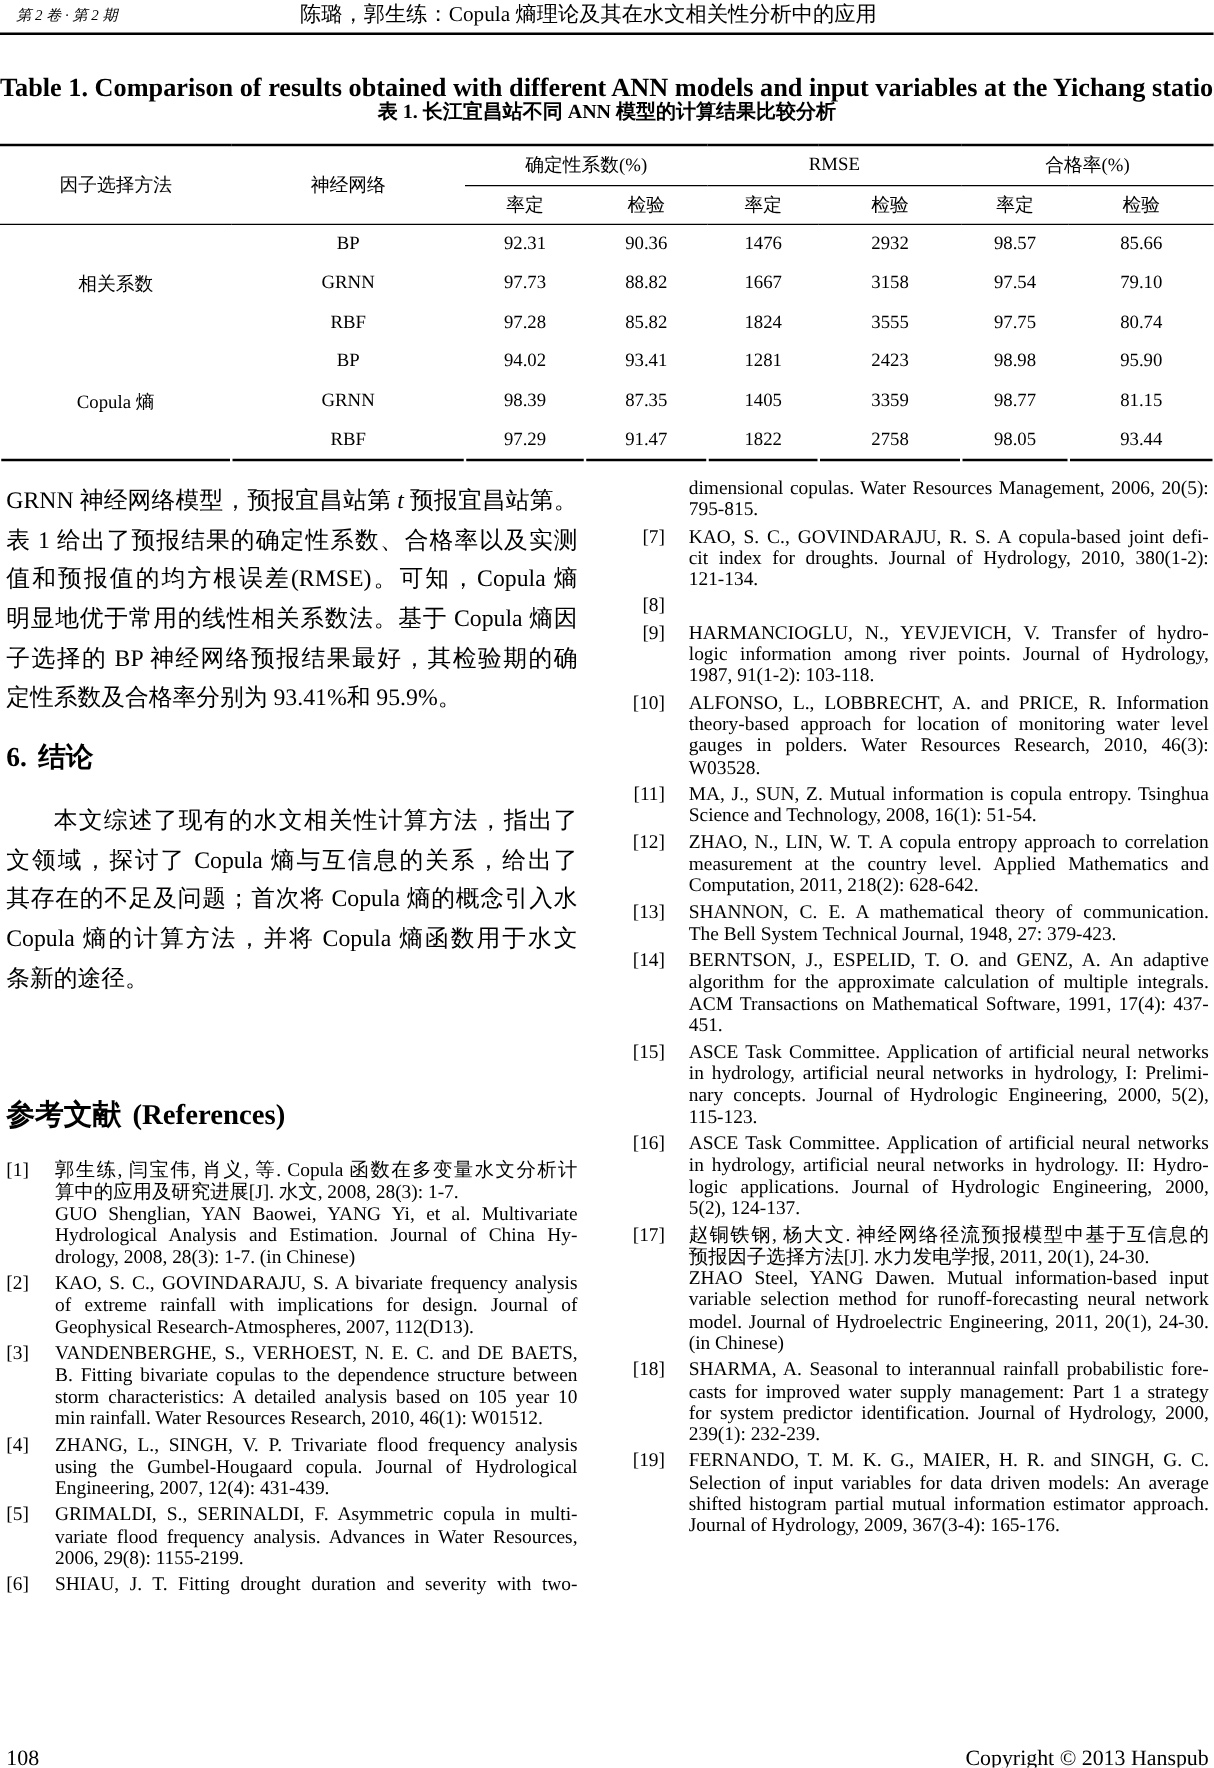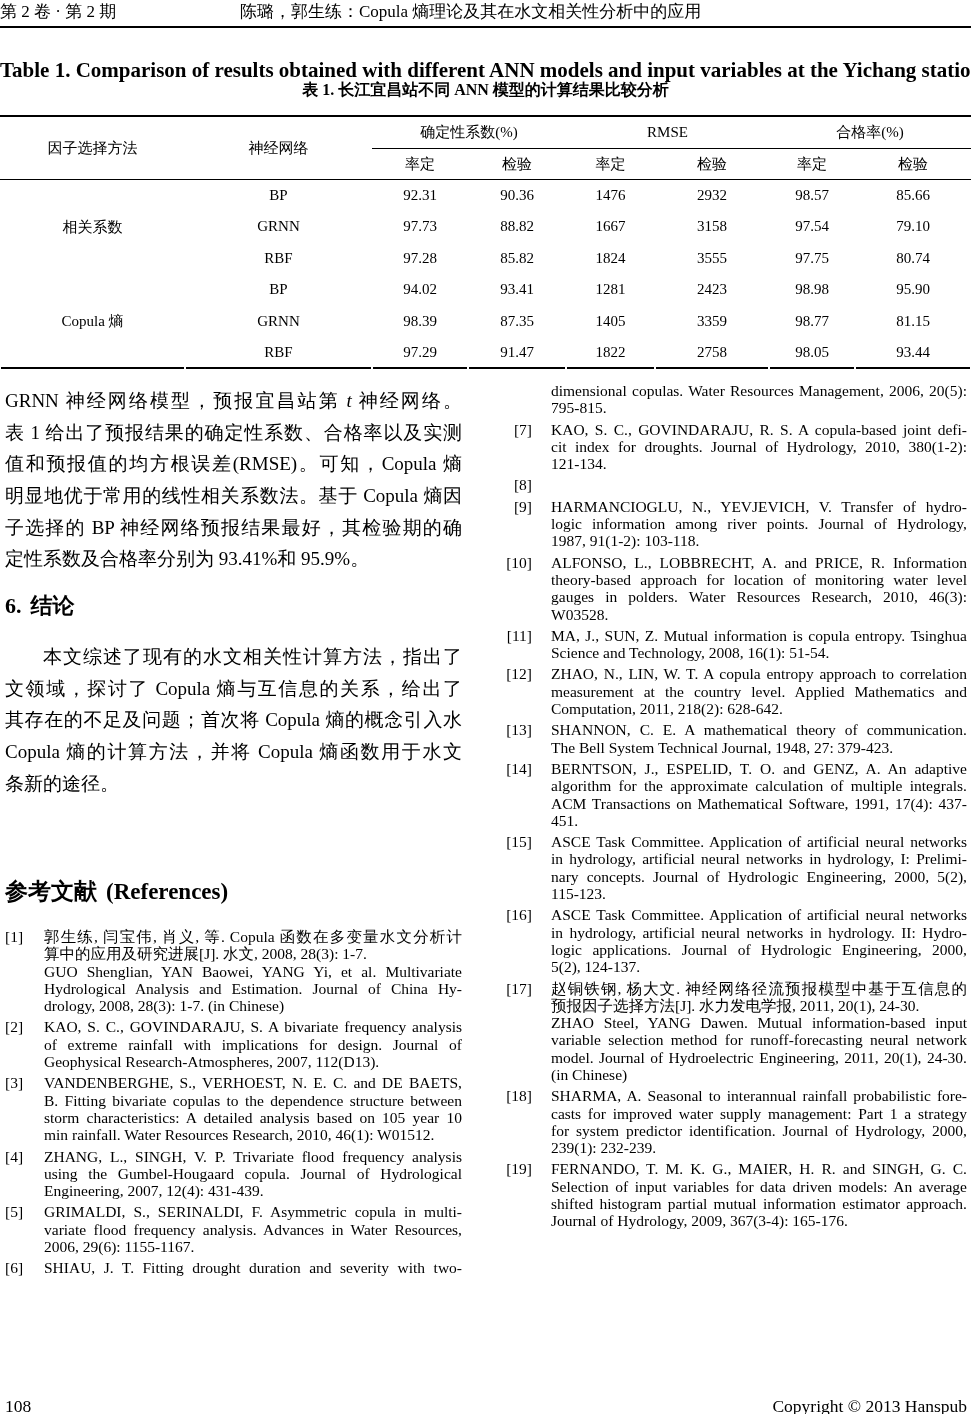--- a/index.html
+++ b/index.html
@@ -5,21 +5,21 @@
   html, body { margin:0; padding:0; }
   body {
     width:971px; height:1414px; position:relative; overflow:hidden;
     background:#ffffff; color:#000000;
     font-family:"Liberation Serif","DejaVu Serif",serif;
   }
   .abs { position:absolute; }
   .sans { font-family:"Liberation Sans","DejaVu Sans",sans-serif; }
 
   
-  .hdr-issue { left:0; top:1px; font-size:17px; line-height:22px; white-space:nowrap; }
+  .hdr-issue { left:13px; top:1px; font-size:12px; line-height:22px; white-space:nowrap;font-style:italic; }
   .hdr-title { left:240px; top:1px; font-size:17px; line-height:22px; white-space:nowrap; }
   .hdr-rule { left:0; top:26px; width:971px; height:2px; background:#000; }
 
   
   .cap { left:0; width:971px; text-align:center; font-weight:bold; white-space:nowrap; }
   .cap-en { top:61px; font-size:21px; line-height:18px; }
   .cap-cn { top:80px; font-size:16px; line-height:19px; }
 
   
   .tbl { position:absolute; left:0; top:115px; width:971px; border-collapse:collapse; table-layout:fixed; font-size:15px; }
@@ -149,21 +149,21 @@
       <td class="lb">91.47</td>
       <td class="lb">1822</td>
       <td class="lb">2758</td>
       <td class="lb">98.05</td>
       <td class="lb">93.44</td>
     </tr>
   </tbody>
 </table>
 
 <div class="abs col-left" style="top:385px;">
-  <div class="ln j"><span>GRNN 神经网络模型，预报宜昌站第 </span><span class="it">t</span><span> 神经网络。</span></div>
+  <div class="ln j"><span>GRNN 神经网络模型，预报宜昌站第 </span><span class="it">t</span><span> 预报宜昌站第。</span></div>
   <div class="ln j">表 1 给出了预报结果的确定性系数、合格率以及实测</div>
   <div class="ln j">值和预报值的均方根误差(RMSE)。可知，Copula 熵</div>
   <div class="ln j">明显地优于常用的线性相关系数法。基于 Copula 熵因</div>
   <div class="ln j">子选择的 BP 神经网络预报结果最好，其检验期的确</div>
   <div class="ln">定性系数及合格率分别为 93.41%和 95.9%。</div>
 </div>
 
 <div class="abs col-left h-sec" style="top:590px;">
   <span>6.</span><span class="sans gap">结论</span>
 </div>
@@ -214,21 +214,21 @@
       <div class="rl j">ZHANG, L., SINGH, V. P. Trivariate flood frequency analysis</div>
       <div class="rl j">using the Gumbel-Hougaard copula. Journal of Hydrological</div>
       <div class="rl">Engineering, 2007, 12(4): 431-439.</div>
     </div>
   </div>
   <div class="ref">
     <div class="ref-label">[5]</div>
     <div class="ref-text">
       <div class="rl j">GRIMALDI, S., SERINALDI, F. Asymmetric copula in multi-</div>
       <div class="rl j">variate flood frequency analysis. Advances in Water Resources,</div>
-      <div class="rl">2006, 29(6): 1155-1167.</div>
+      <div class="rl">2006, 29(8): 1155-2199.</div>
     </div>
   </div>
   <div class="ref">
     <div class="ref-label">[6]</div>
     <div class="ref-text">
       <div class="rl j">SHIAU, J. T. Fitting drought duration and severity with two-</div>
     </div>
   </div>
 </div>
 

